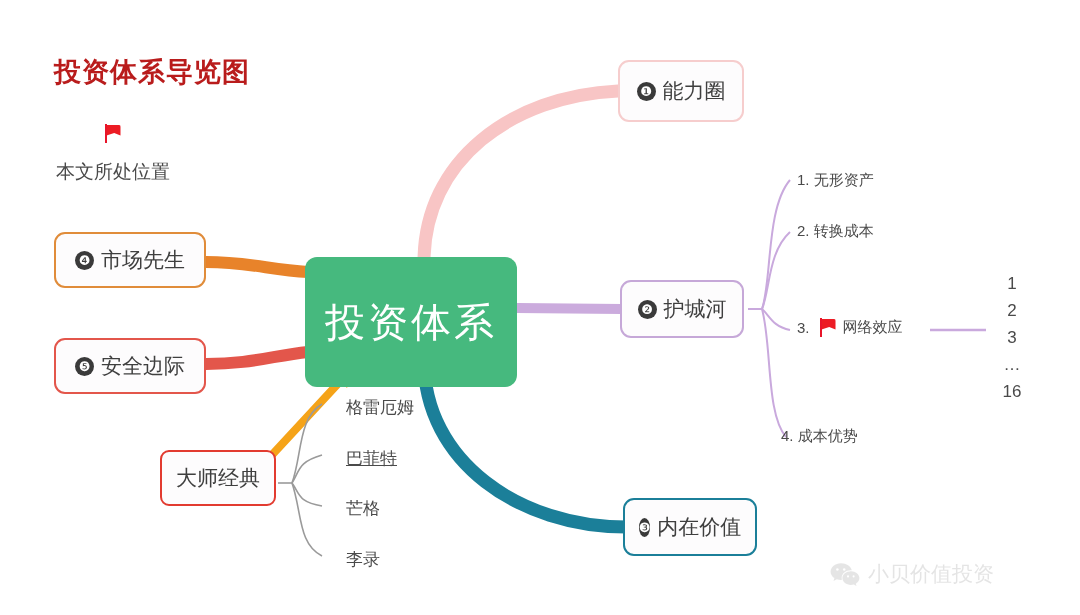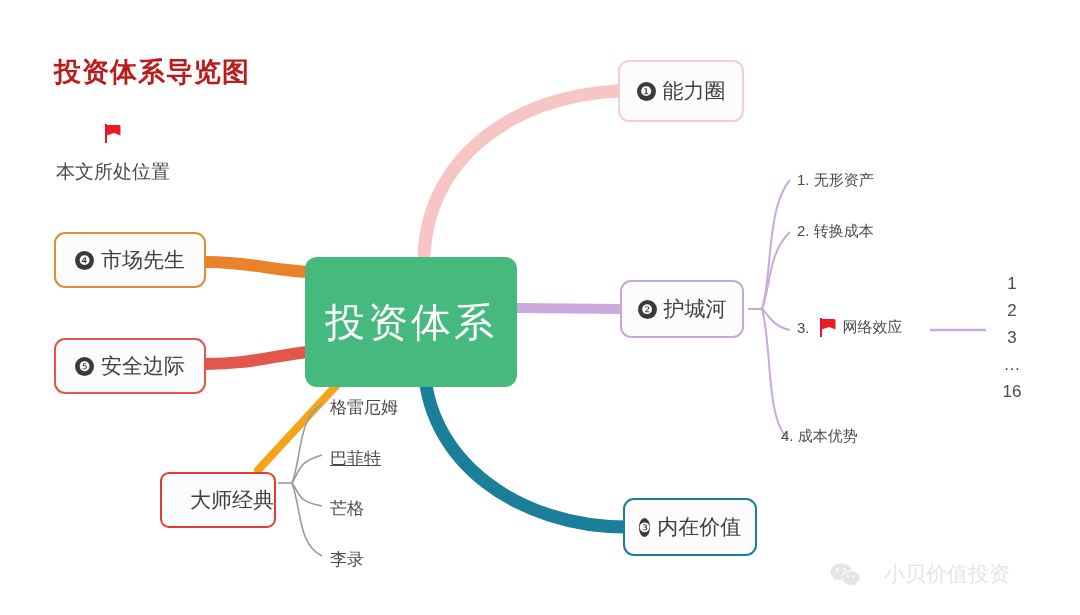--- a/index.html
+++ b/index.html
@@ -100,23 +100,23 @@
     font-size: 21px;
     color: #3f3f3f;
     padding: 0 14px;
   }
   .node-1 { left: 618px; top: 60px;  width: 126px; height: 62px; border-color: #f6cdcd; }
   .node-2 { left: 620px; top: 280px; width: 124px; height: 58px; border-color: #c6a8d8; }
   .node-3 { left: 623px; top: 498px; width: 134px; height: 58px; border-color: #1b7f99; }
   .node-4 { left: 54px;  top: 232px; width: 152px; height: 56px; border-color: #e08c3a; }
   .node-5 { left: 54px;  top: 338px; width: 152px; height: 56px; border-color: #e3564b; }
   .node-masters {
-    left: 160px; top: 472px; width: 116px; height: 56px;
+    left: 160px; top: 450px; width: 116px; height: 56px;
     border-radius: 9px; border: 2px solid #e23b30;
-    font-size: 21px; color: #3f3f3f; justify-content: flex-end;
+    font-size: 21px; color: #3f3f3f;
   }
   .num-badge {
     display: inline-block;
     width: 19px; height: 19px;
     line-height: 19px;
     border-radius: 50%;
     background: #3a3a3a;
     color: #ffffff;
     font-size: 13px;
     text-align: center;
@@ -131,21 +131,21 @@
     font-size: 15px;
     color: #4a4a4a;
     white-space: nowrap;
   }
   .moat-1 { left: 797px; top: 171px; }
   .moat-2 { left: 797px; top: 222px; }
   .moat-3 { left: 797px; top: 318px; display: flex; align-items: center; gap: 6px; }
   .moat-4 { left: 781px; top: 427px; }
   .moat-3 .idx { margin-right: 4px; }
 
-  .master-leaf { left: 330px; font-size: 17px; }
+  .master-leaf { left: 346px; font-size: 17px; }
   .m-1 { top: 396px; }
   .m-2 { top: 447px; text-decoration: underline; }
   .m-3 { top: 497px; }
   .m-4 { top: 548px; }
 
   
   .num-col {
     position: absolute;
     left: 994px;
     top: 270px;
@@ -157,21 +157,21 @@
   }
   .num-col div { height: 27px; }
 
   
   .watermark {
     position: absolute;
     left: 830px;
     top: 560px;
     display: flex;
     align-items: center;
-    gap: 24px;
+    gap: 8px;
     opacity: 0.22;
   }
   .watermark .wm-text {
     font-size: 21px;
     color: #888888;
     white-space: nowrap;
   }
   .wechat-icon { display: block; }
 </style>
 </head>

